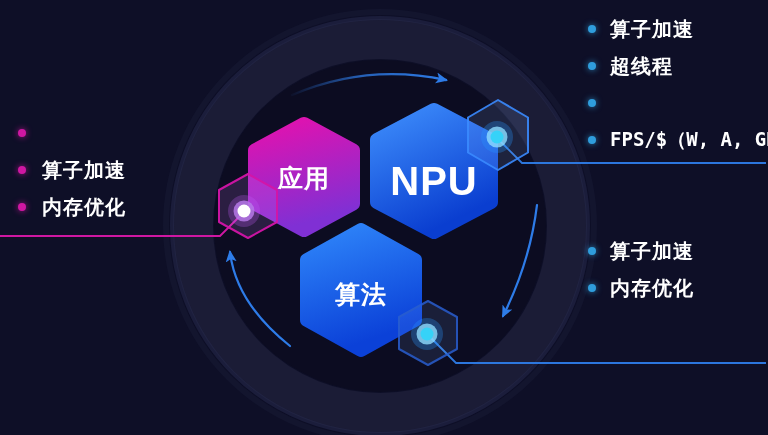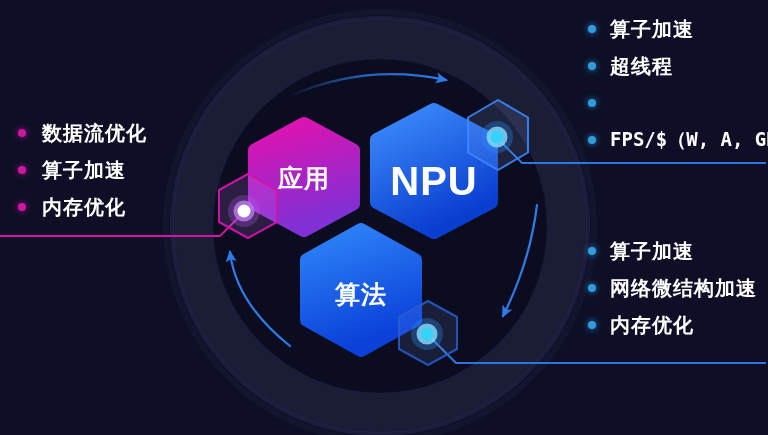--- a/index.html
+++ b/index.html
@@ -107,21 +107,20 @@
         <circle cx="427" cy="334" r="16" fill="rgba(40,150,255,0.3)"></circle>
         <circle cx="427" cy="334" r="10.5" fill="#8edcff" opacity="0.8"></circle>
         <circle cx="427" cy="334" r="6.5" fill="#36d2f8"></circle>
       </g>
     </g>
   </svg>
 
   <div class="feature-list" id="list-app">
     <div class="row">
       <span class="bullet pink"></span>
-      <span class="item-label">数据流优化</span>
     </div>
     <div class="row">
       <span class="bullet pink"></span>
       <span class="item-label">算子加速</span>
     </div>
     <div class="row">
       <span class="bullet pink"></span>
       <span class="item-label">内存优化</span>
     </div>
   </div>
@@ -144,21 +143,17 @@
     </div>
   </div>
 
   <div class="feature-list" id="list-algo">
     <div class="row">
       <span class="bullet blue"></span>
       <span class="item-label">算子加速</span>
     </div>
     <div class="row">
       <span class="bullet blue"></span>
-      <span class="item-label">网络微结构加速</span>
-    </div>
-    <div class="row">
-      <span class="bullet blue"></span>
       <span class="item-label">内存优化</span>
     </div>
   </div>
 
 </div>
 
 </body></html>

